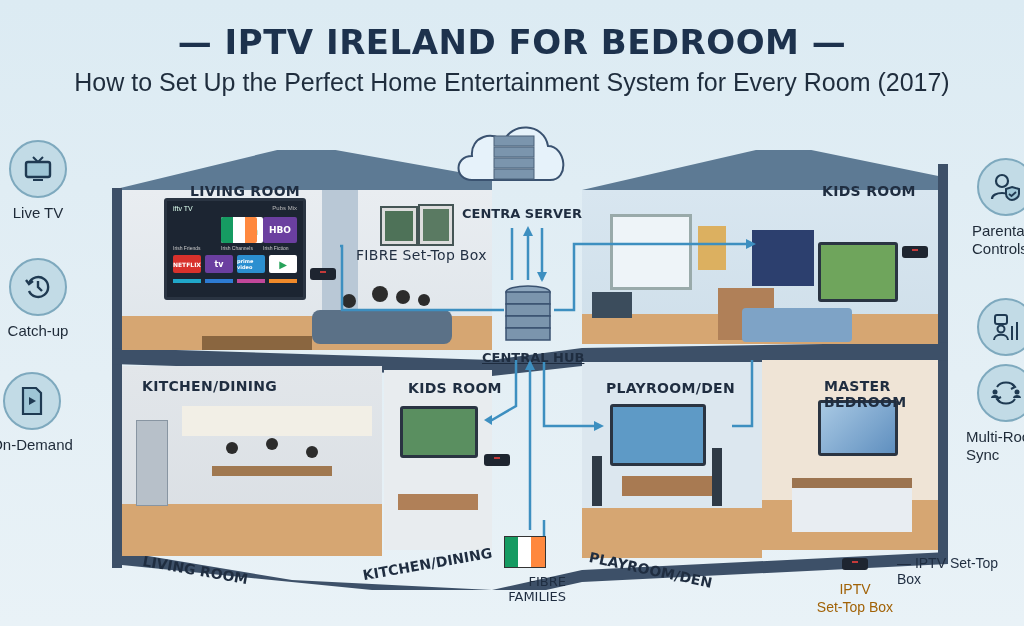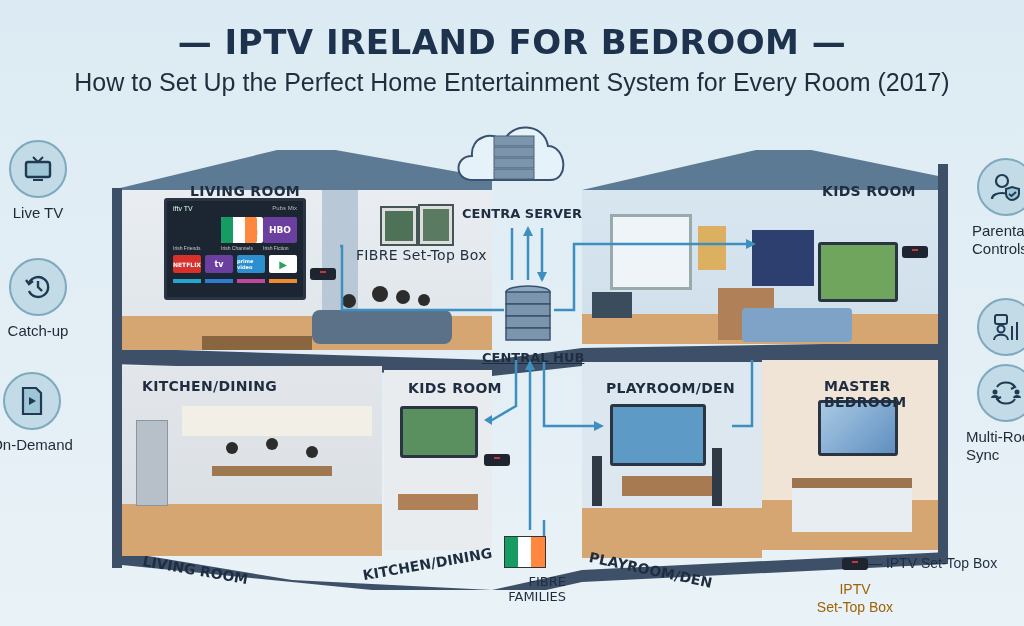--- a/index.html
+++ b/index.html
@@ -236,17 +236,17 @@
 <div class="floor-label" style="left:142px;top:562px;transform:rotate(10deg);">LIVING ROOM</div>
 <div class="floor-label" style="left:362px;top:556px;transform:rotate(-10deg);">KITCHEN/DINING</div>
 <div class="floor-label" style="left:588px;top:562px;transform:rotate(12deg);">PLAYROOM/DEN</div>
 
 <div class="hub-label" style="left:486px;top:574px;width:80px;text-align:right;font-weight:normal;">
   <div>FIBRE</div>
   <div>FAMILIES</div>
 </div>
 
 <div class="stb" style="left:842px;top:558px;"></div>
-<div class="abs" style="left:868px;top:555px;font-size:14px;color:#1f2d40;">— IPTV Set-Top Box</div>
+<div class="abs" style="left:897px;top:555px;font-size:14px;color:#1f2d40;">— IPTV Set-Top Box</div>
 <div class="abs" style="left:810px;top:580px;width:90px;text-align:center;font-size:14px;color:#a16207;line-height:18px;">
   <div>IPTV</div>
   <div>Set-Top Box</div>
 </div>
 
 </body></html>

